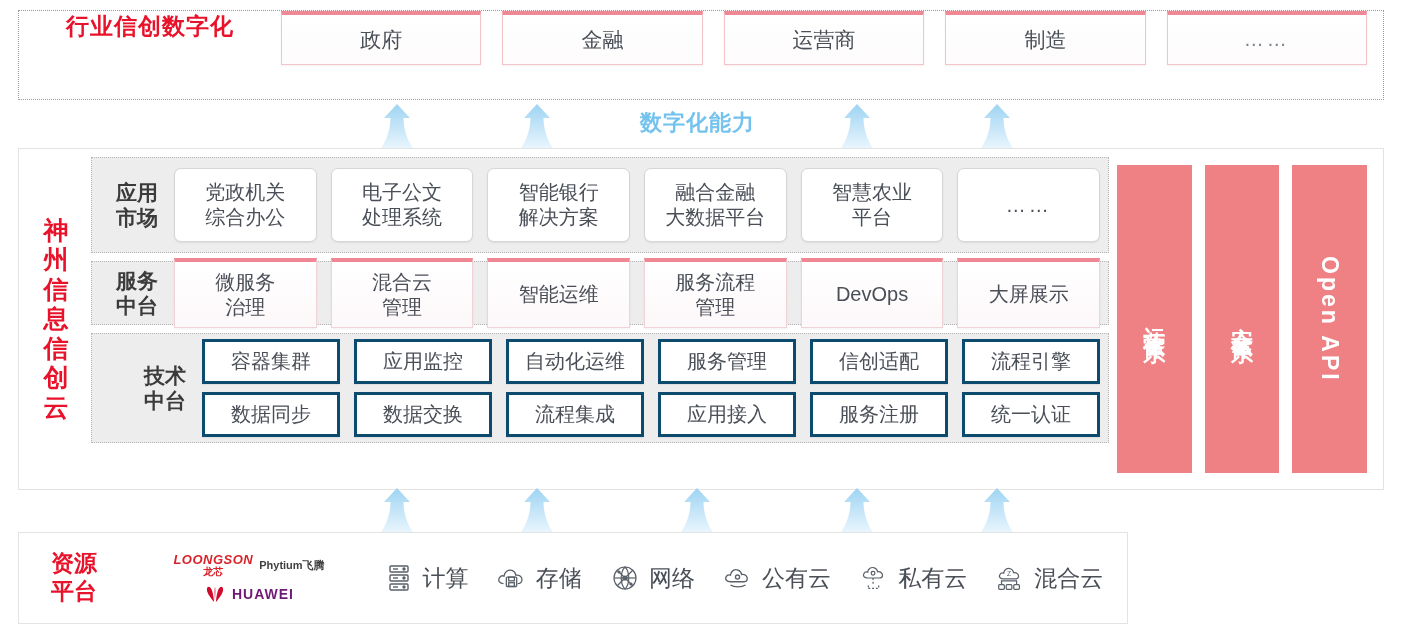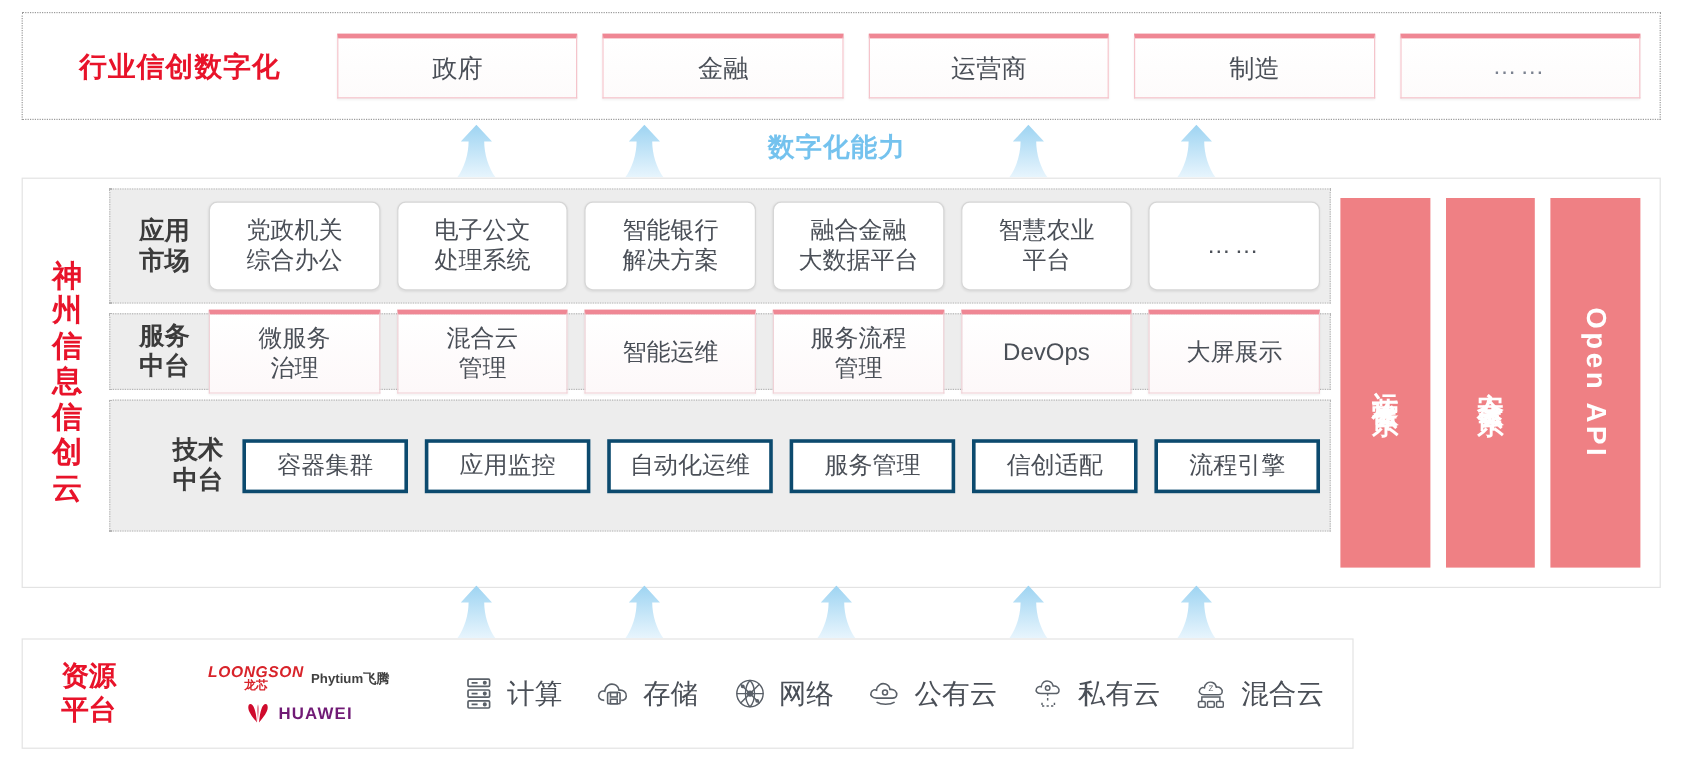--- a/index.html
+++ b/index.html
@@ -10,21 +10,21 @@
     overflow:hidden;
     position:relative;
   }
   .page{position:relative;width:1402px;height:632px;}
 
   
   .industry-band{
     position:absolute;left:18px;top:10px;width:1366px;height:90px;
     border:1px dotted #9a9a9a;
     box-sizing:border-box;
-    display:flex;align-items:center;
+    display:flex;align-items:flex-start;
   }
   .industry-title{
     width:262px;flex:0 0 262px;
     text-align:center;
     color:#e8132a;
     font-weight:bold;
     font-size:23px;
     letter-spacing:1px;
   }
   .industry-cards{
@@ -305,20 +305,28 @@
               <span>中台</span>
             </div>
             <div class="cells-stack">
               <div class="cells">
                 <div class="cell tech">容器集群</div>
                 <div class="cell tech">应用监控</div>
                 <div class="cell tech">自动化运维</div>
                 <div class="cell tech">服务管理</div>
                 <div class="cell tech">信创适配</div>
                 <div class="cell tech">流程引擎</div>
+              </div>
+              <div class="cells">
+                <div class="cell tech">数据同步</div>
+                <div class="cell tech">数据交换</div>
+                <div class="cell tech">流程集成</div>
+                <div class="cell tech">应用接入</div>
+                <div class="cell tech">服务注册</div>
+                <div class="cell tech">统一认证</div>
               </div>
             </div>
           </div>
         </div>
       <div class="pillars" id="pillars">
           <div class="pillar" style="background: rgb(239, 128, 132);">
             <div class="vtext">运营体系</div>
           </div>
           <div class="pillar" style="background: rgb(239, 128, 132);">
             <div class="vtext">安全体系</div>

